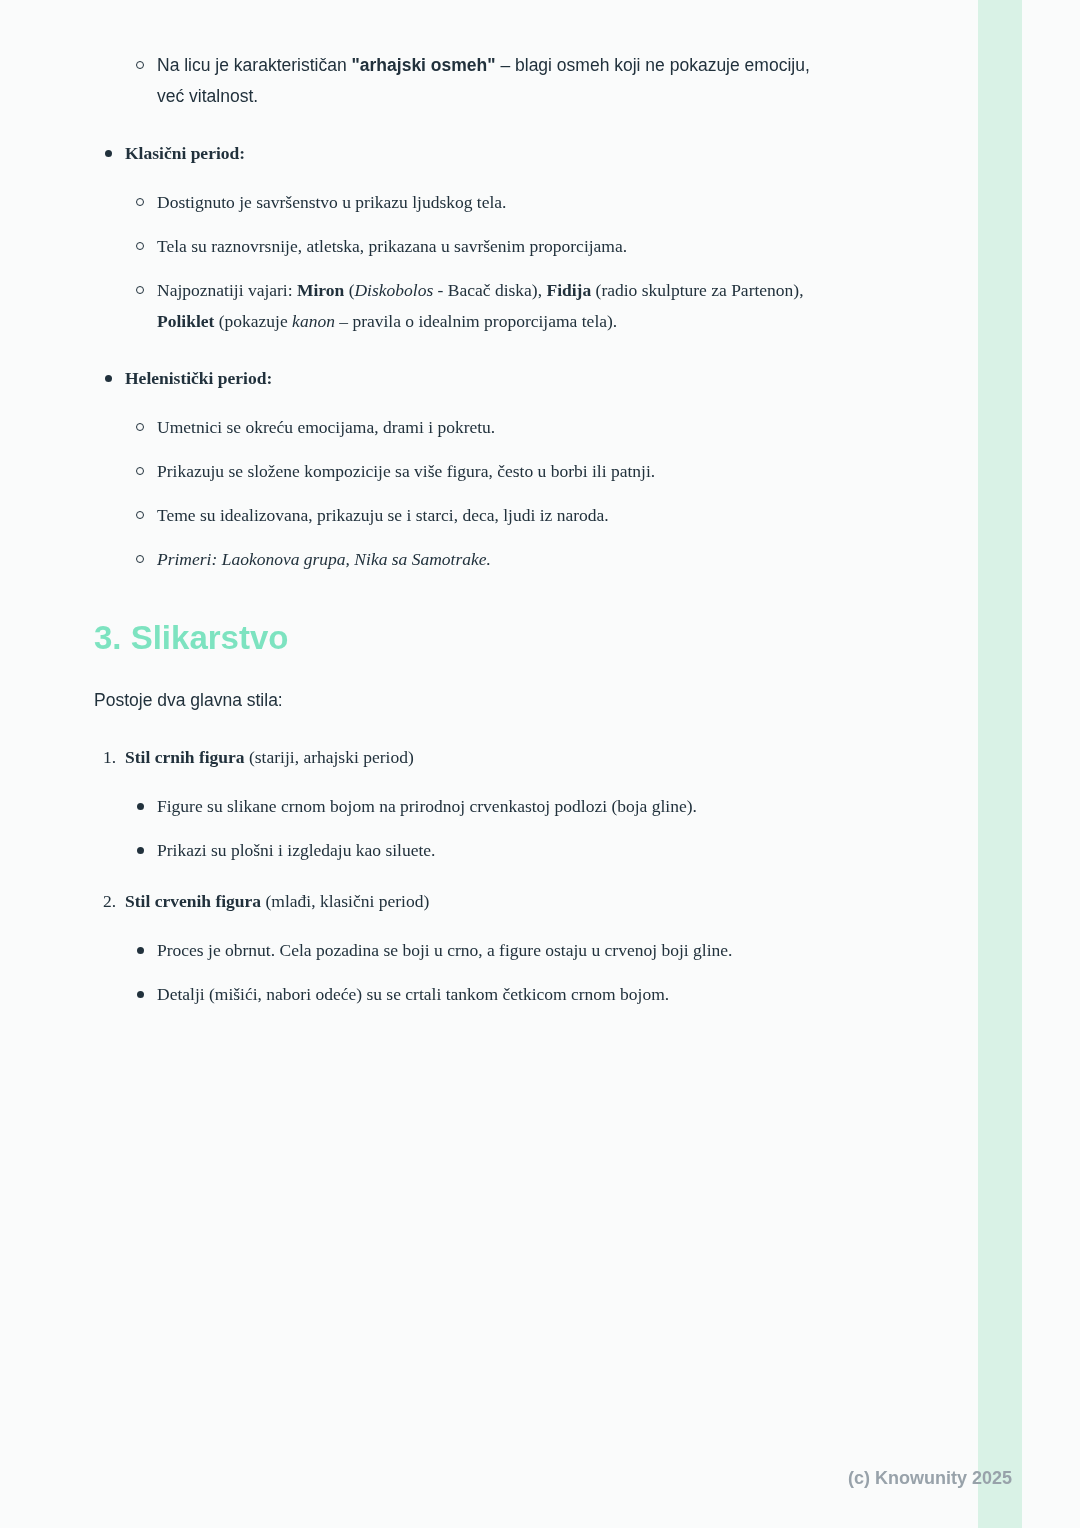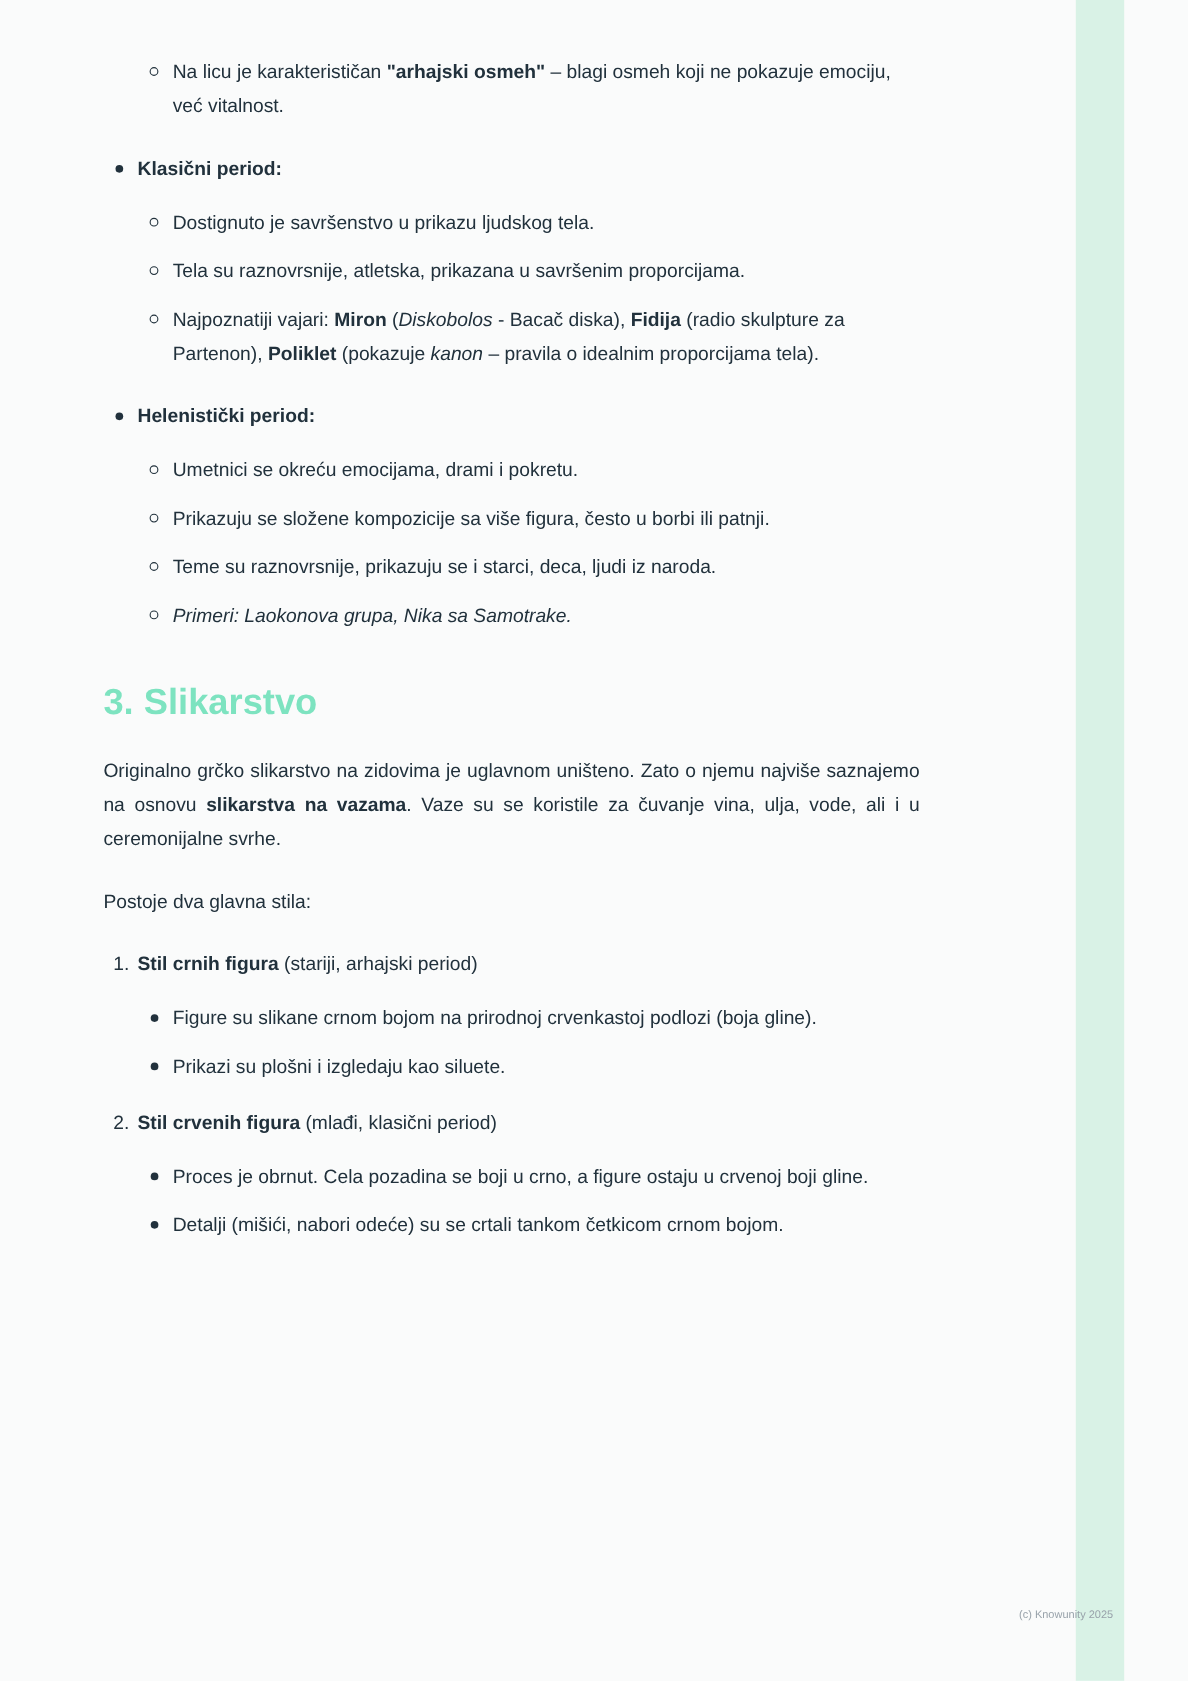--- a/index.html
+++ b/index.html
@@ -21,21 +21,21 @@
     width:742px;
     margin-left:94px;
     padding-top:50px;
     font-size:17.5px;
     line-height:31px;
   }
   .b { font-weight:700; }
   .i { font-style:italic; }
   .blk { margin-bottom:26px; }
   ul.list, ol.list { list-style:none; }
-  ul.top, ol.top { padding-left:9px; }
+  ul.top, ol.top { padding-left:9px;font-family:Liberation Serif, serif; }
   ul.standalone { margin-left:41px; }
   ul.nested { margin-top:18px; margin-left:10px; }
   .li { position:relative; padding-left:22px; margin-bottom:13px; }
   .li:last-child { margin-bottom:0; }
   .li.disc::before {
     content:""; position:absolute; left:2px; top:12px;
     width:7px; height:7px; border-radius:50%; background:#21313c;
   }
   .li.circle::before {
     content:""; position:absolute; left:1px; top:11px;
@@ -46,22 +46,22 @@
   .oli:last-child { margin-bottom:0; }
   .oli .num { position:absolute; left:0; top:0; }
   .heading {
     font-size:33px; line-height:38px; font-weight:700;
     color:#7de3c0;
     margin:44px 0 28px 0;
   }
   .para { margin-bottom:26px; }
   .para.justify { text-align:justify; }
   .footer {
-    position:absolute; right:68px; bottom:54px;
-    font-size:10px; color:#98a2aa;
+    position:absolute; right:68px; bottom:39px;
+    font-size:18px; color:#98a2aa;font-weight:bold;
   }
 </style>
 </head>
 <body>
 
 <div class="page">
   <div class="side-strip"></div>
   <main class="content" id="doc">
       <ul class="list standalone blk">
         <li class="li circle">
@@ -88,30 +88,29 @@
         <li class="li disc">
           <div class="li-text"><span class="b">Helenistički period:</span></div>
           <ul class="list nested">
             <li class="li circle">
               <div class="li-text"><span>Umetnici se okreću emocijama, drami i pokretu.</span></div>
             </li>
             <li class="li circle">
               <div class="li-text"><span>Prikazuju se složene kompozicije sa više figura, često u borbi ili patnji.</span></div>
             </li>
             <li class="li circle">
-              <div class="li-text"><span>Teme su raznovrsnije, prikazuju se i starci, deca, ljudi iz naroda.</span></div>
+              <div class="li-text"><span>Teme su idealizovana, prikazuju se i starci, deca, ljudi iz naroda.</span></div>
             </li>
             <li class="li circle">
               <div class="li-text"><span class="i">Primeri: Laokonova grupa, Nika sa Samotrake.</span></div>
             </li>
           </ul>
         </li>
       </ul>
       <h2 class="heading">3. Slikarstvo</h2>
-      <p class="para blk justify"><span>Originalno grčko slikarstvo na zidovima je uglavnom uništeno. Zato o njemu najviše saznajemo na osnovu </span><span class="b">slikarstva na vazama</span><span>. Vaze su se koristile za čuvanje vina, ulja, vode, ali i u ceremonijalne svrhe.</span></p>
       <p class="para blk"><span>Postoje dva glavna stila:</span></p>
       <ol class="list top blk">
         <li class="oli">
           <span class="num">1.</span>
           <div class="li-text"><span class="b">Stil crnih figura</span><span> (stariji, arhajski period)</span></div>
           <ul class="list nested">
             <li class="li disc">
               <div class="li-text"><span>Figure su slikane crnom bojom na prirodnoj crvenkastoj podlozi (boja gline).</span></div>
             </li>
             <li class="li disc">

